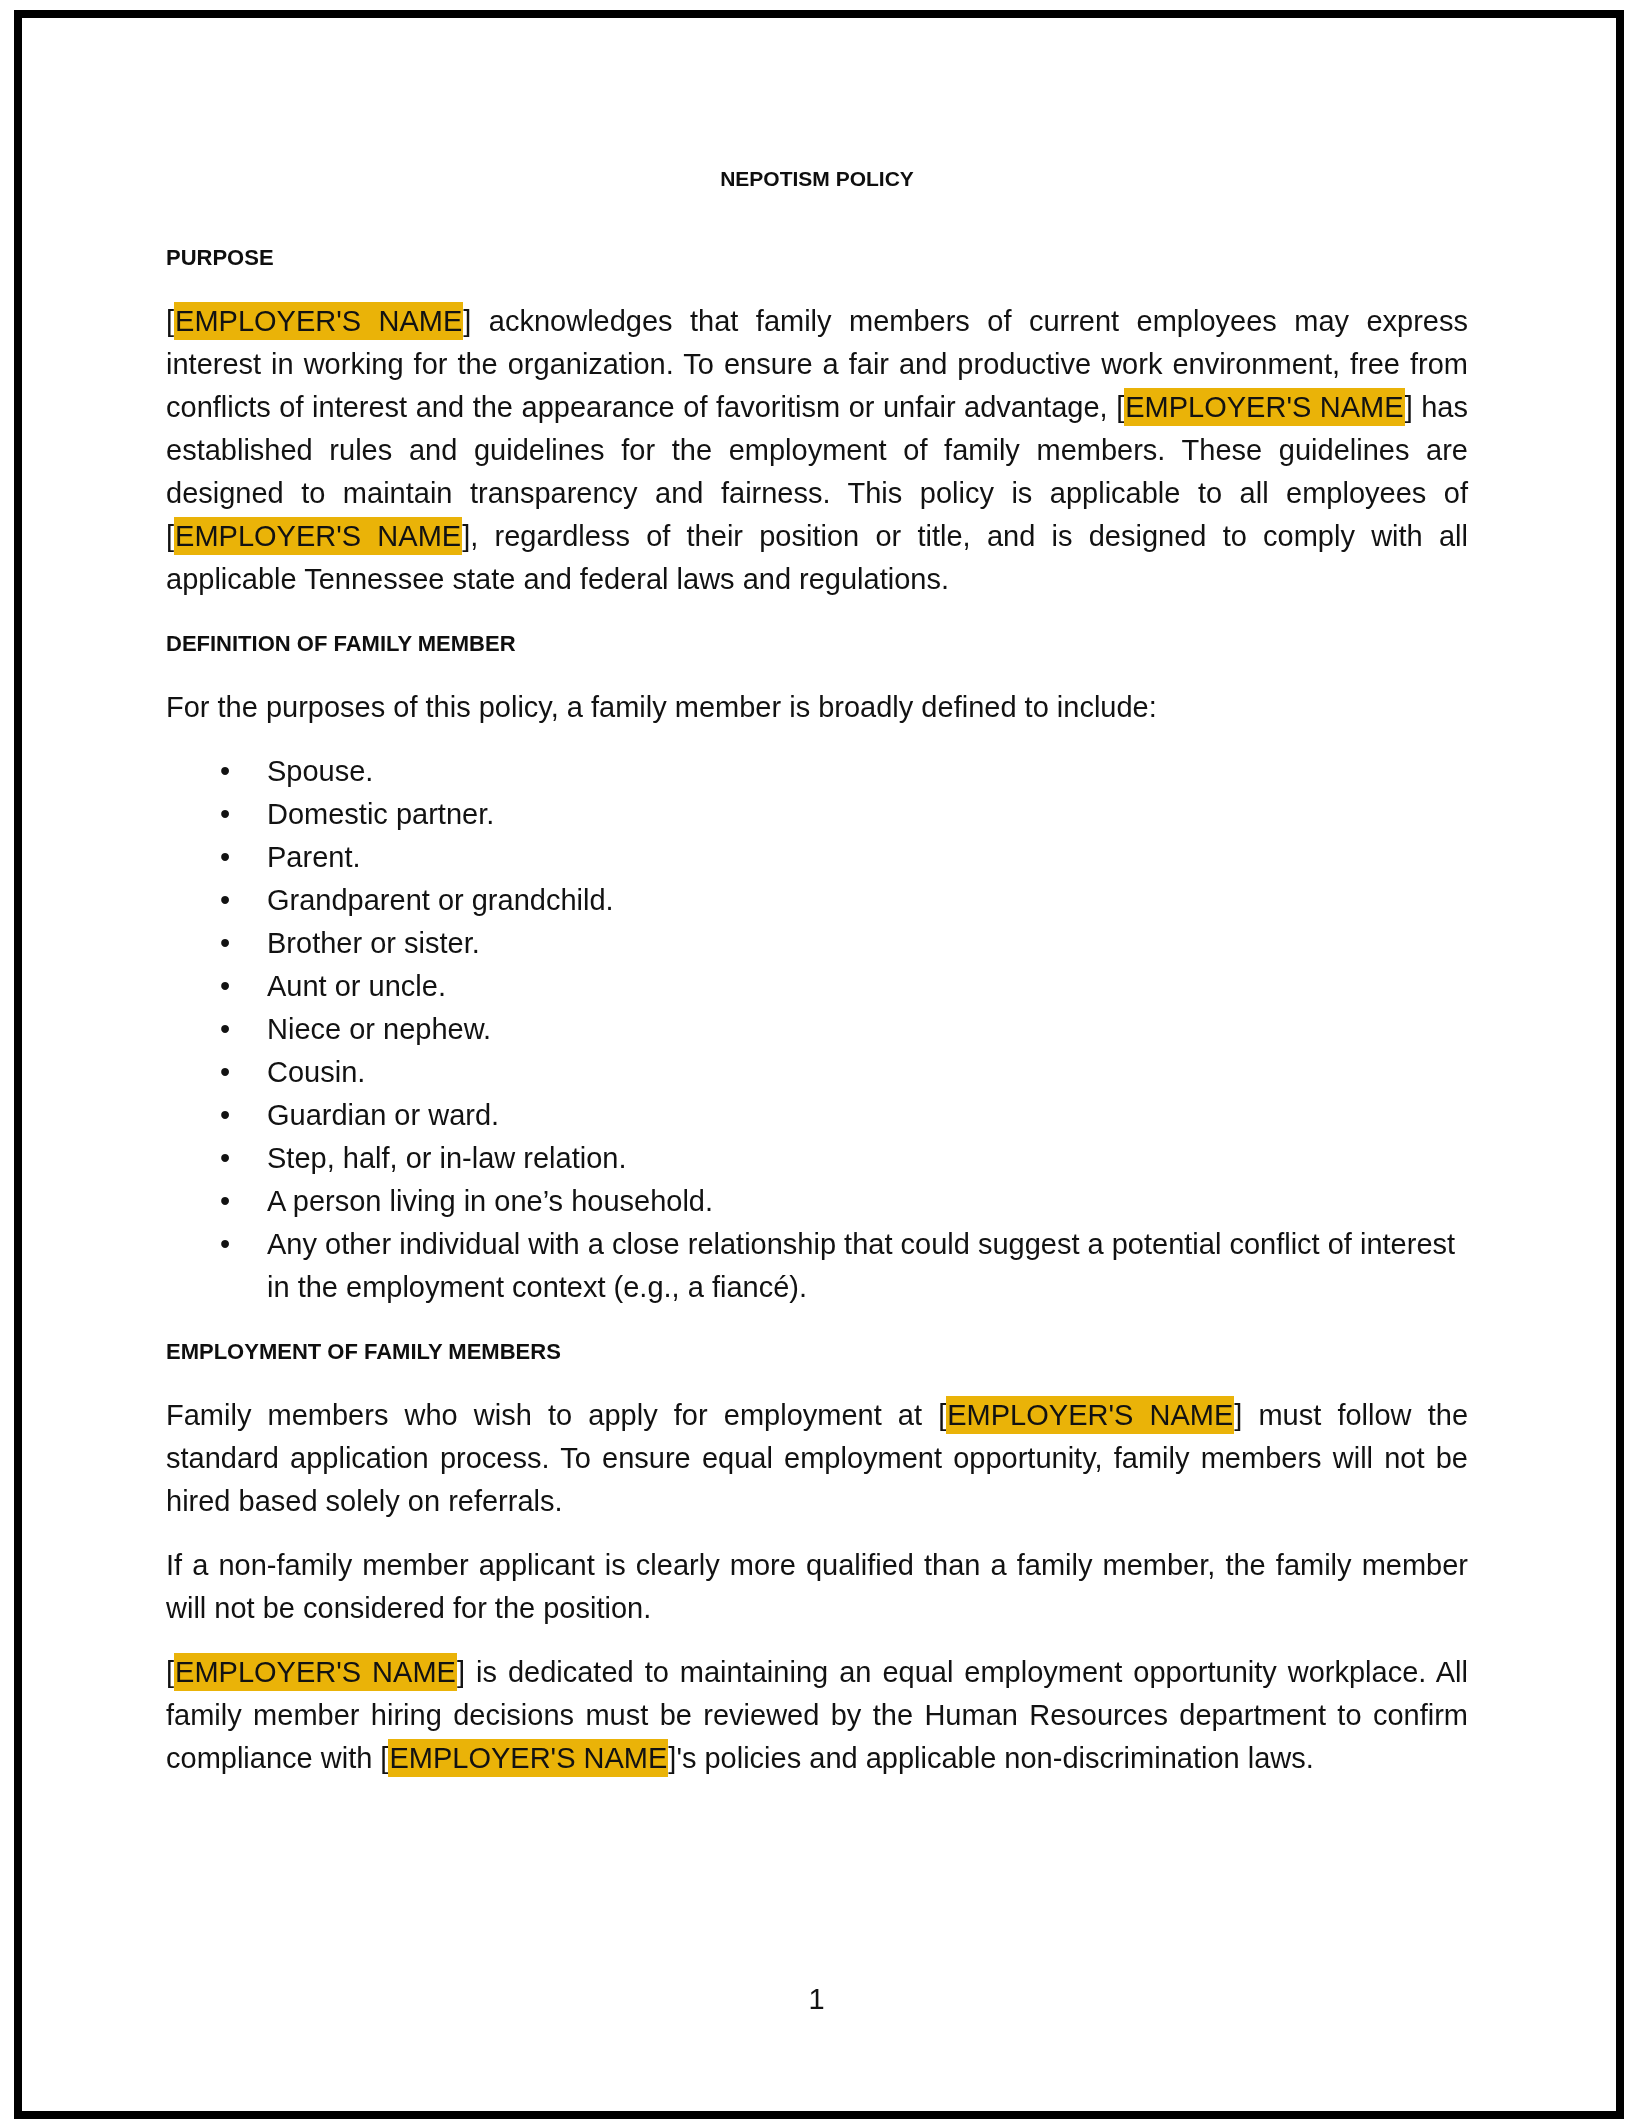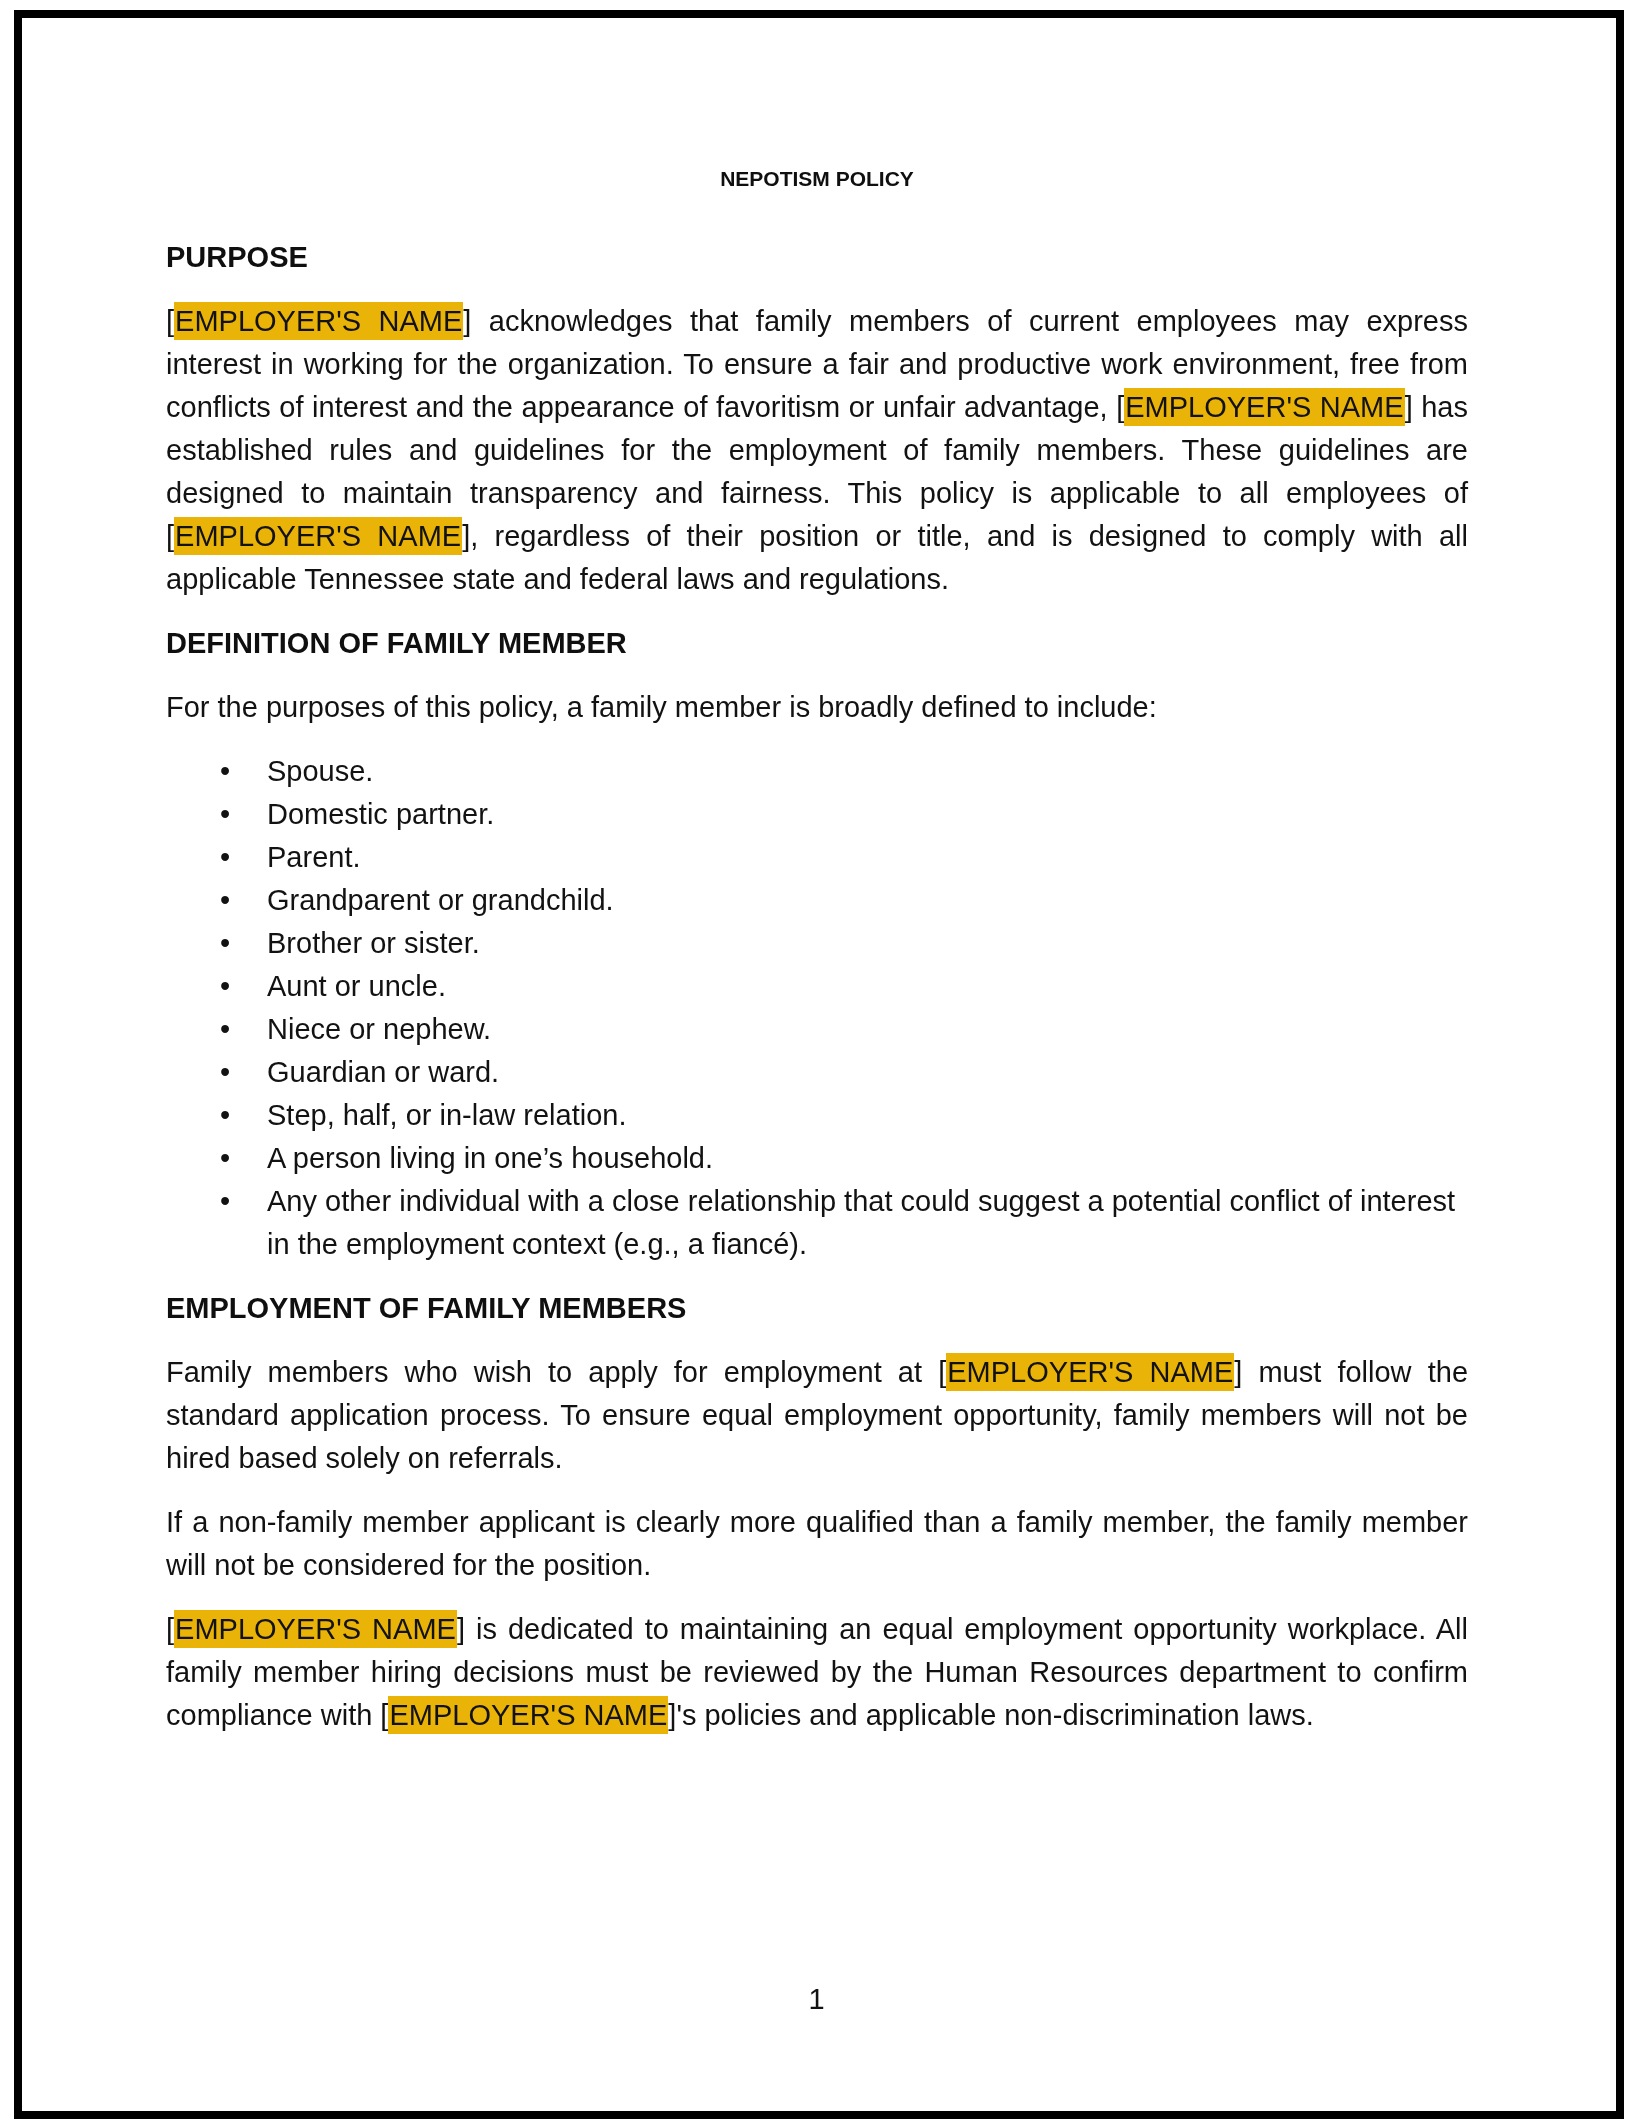--- a/index.html
+++ b/index.html
@@ -30,21 +30,21 @@
   .doc-title {
     margin: 0 0 36px 0;
     font-size: 21px;
     line-height: 43px;
     font-weight: bold;
     text-align: center;
     color: #0f0f0f;
   }
   .doc-heading {
     margin: 0 0 21px 0;
-    font-size: 29px;
+    font-size: 22px;
     line-height: 43px;
     font-weight: bold;
     color: #0f0f0f;
   }
   .doc-para {
     margin: 0 0 21px 0;
     text-align: justify;
   }
   .doc-list {
     margin: 0 0 21px 0;
@@ -95,20 +95,21 @@
     <p class="doc-para">For the purposes of this policy, a family member is broadly defined to include:</p>
 
     <ul class="doc-list">
         <li>Spouse.</li>
         <li>Domestic partner.</li>
         <li>Parent.</li>
         <li>Grandparent or grandchild.</li>
         <li>Brother or sister.</li>
         <li>Aunt or uncle.</li>
         <li>Niece or nephew.</li>
+        <li>Cousin.</li>
         <li>Guardian or ward.</li>
         <li>Step, half, or in-law relation.</li>
         <li>A person living in one’s household.</li>
         <li>Any other individual with a close relationship that could suggest a potential conflict of interest in the employment context (e.g., a fiancé).</li>
       </ul>
 
     <h2 class="doc-heading">EMPLOYMENT OF FAMILY MEMBERS</h2>
 
     <p class="doc-para">Family members who wish to apply for employment at [<mark>EMPLOYER'S NAME</mark>] must follow the standard application process. To ensure equal employment opportunity, family members will not be hired based solely on referrals.</p>
 

